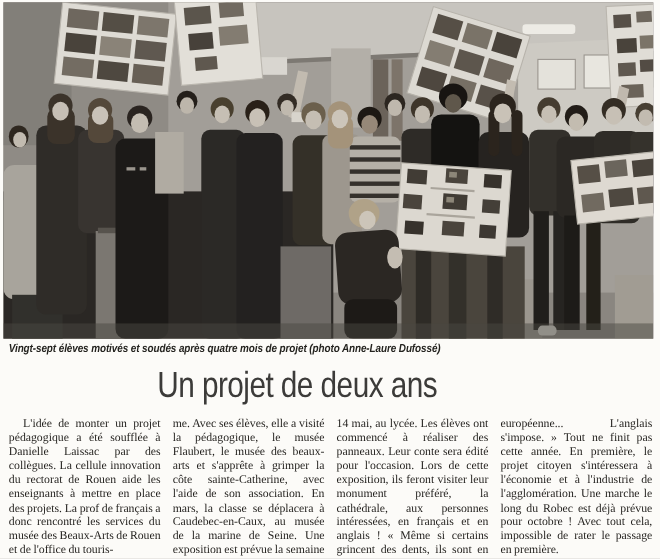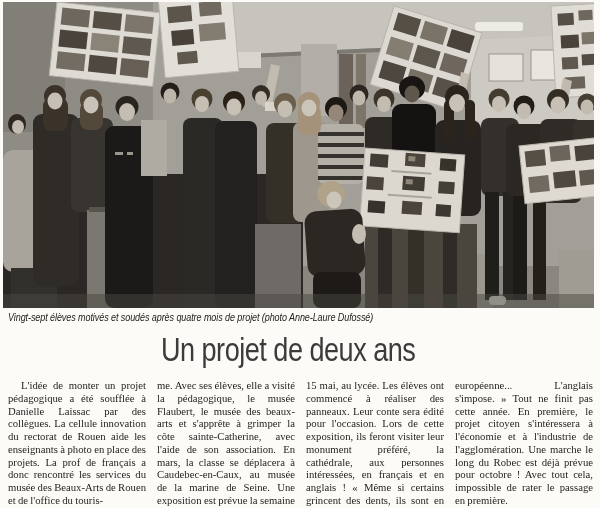--- a/index.html
+++ b/index.html
@@ -9,29 +9,29 @@
     font-family:"Liberation Serif", serif;
   }
   .photo-frame{
     position:absolute;left:3px;top:2px;width:591px;height:306px;
     background:#a29e98;overflow:hidden;
   }
   .photo-frame svg{display:block;}
   .caption{
     position:absolute;left:8px;top:311px;width:588px;height:16px;
     font-family:"Liberation Sans", sans-serif;
-    font-size:10.5px;font-weight:normal;font-style:italic;
+    font-size:10.5px;font-weight:bold;font-style:italic;
     color:#24231f;white-space:nowrap;
   }
   .caption .squeeze{
     display:inline-block;transform:scaleX(0.86);transform-origin:0 50%;
     letter-spacing:-0.1px;
   }
   .headline{
-    position:absolute;left:18px;top:331px;width:541px;height:42px;
+    position:absolute;left:0;top:331px;width:541px;height:42px;
     text-align:center;
   }
   .headline .squeeze{
     display:inline-block;transform:scaleX(0.82);transform-origin:50% 50%;
     font-family:"Liberation Sans", sans-serif;
     font-size:33px;font-weight:400;letter-spacing:-0.6px;
     color:#3c3b39;line-height:38px;white-space:nowrap;
   }
   .columns{
     position:absolute;left:8px;top:379px;width:585px;
@@ -261,24 +261,24 @@
 <div class="caption">
   <span class="squeeze">Vingt-sept élèves motivés et soudés après quatre mois de projet (photo Anne-Laure Dufossé)</span>
 </div>
 
 <div class="headline">
   <span class="squeeze">Un projet de deux ans</span>
 </div>
 
 <div class="columns">
   <div class="col first">
-    <span class="ital"></span><span>L'idée de monter un projet pédagogique a été soufflée à Danielle Laissac par des collègues. La cellule innovation du rectorat de Rouen aide les enseignants à photo en place des projets. La prof de français a donc rencontré les services du musée des Beaux-Arts de Rouen et de l'office du touris-</span><span class="ital"></span>
+    <span class="ital"></span><span>L'idée de monter un projet pédagogique a été soufflée à Danielle Laissac par des collègues. La cellule innovation du rectorat de Rouen aide les enseignants à mettre en place des projets. La prof de français a donc rencontré les services du musée des Beaux-Arts de Rouen et de l'office du touris-</span><span class="ital"></span>
   </div>
   <div class="col">
     <span class="ital"></span><span>me. Avec ses élèves, elle a visité la pédagogique, le musée Flaubert, le musée des beaux-arts et s'apprête à grimper la côte sainte-Catherine, avec l'aide de son association. En mars, la classe se déplacera à Caudebec-en-Caux, au musée de la marine de Seine. Une exposition est prévue la semaine du</span><span class="ital"></span>
   </div>
   <div class="col">
-    <span class="ital"></span><span>15 mai, au lycée. Les élèves ont commencé à réaliser des panneaux. Leur conte sera édité pour l'occasion. Lors de cette exposition, ils feront visiter leur monument préféré, la cathédrale, aux personnes intéressées, en français et en anglais ! « </span><span class="ital">Même si certains grincent des dents, ils sont en section</span>
+    <span class="ital"></span><span>14 mai, au lycée. Les élèves ont commencé à réaliser des panneaux. Leur conte sera édité pour l'occasion. Lors de cette exposition, ils feront visiter leur monument préféré, la cathédrale, aux personnes intéressées, en français et en anglais ! « </span><span class="ital">Même si certains grincent des dents, ils sont en section</span>
   </div>
   <div class="col">
     <span class="ital">européenne... L'anglais s'impose. » </span><span>Tout ne finit pas cette année. En première, le projet citoyen s'intéressera à l'économie et à l'industrie de l'agglomération. Une marche le long du Robec est déjà prévue pour octobre ! Avec tout cela, impossible de rater le passage en première.</span><span class="ital"></span>
   </div>
 </div>
 
 </body></html>

